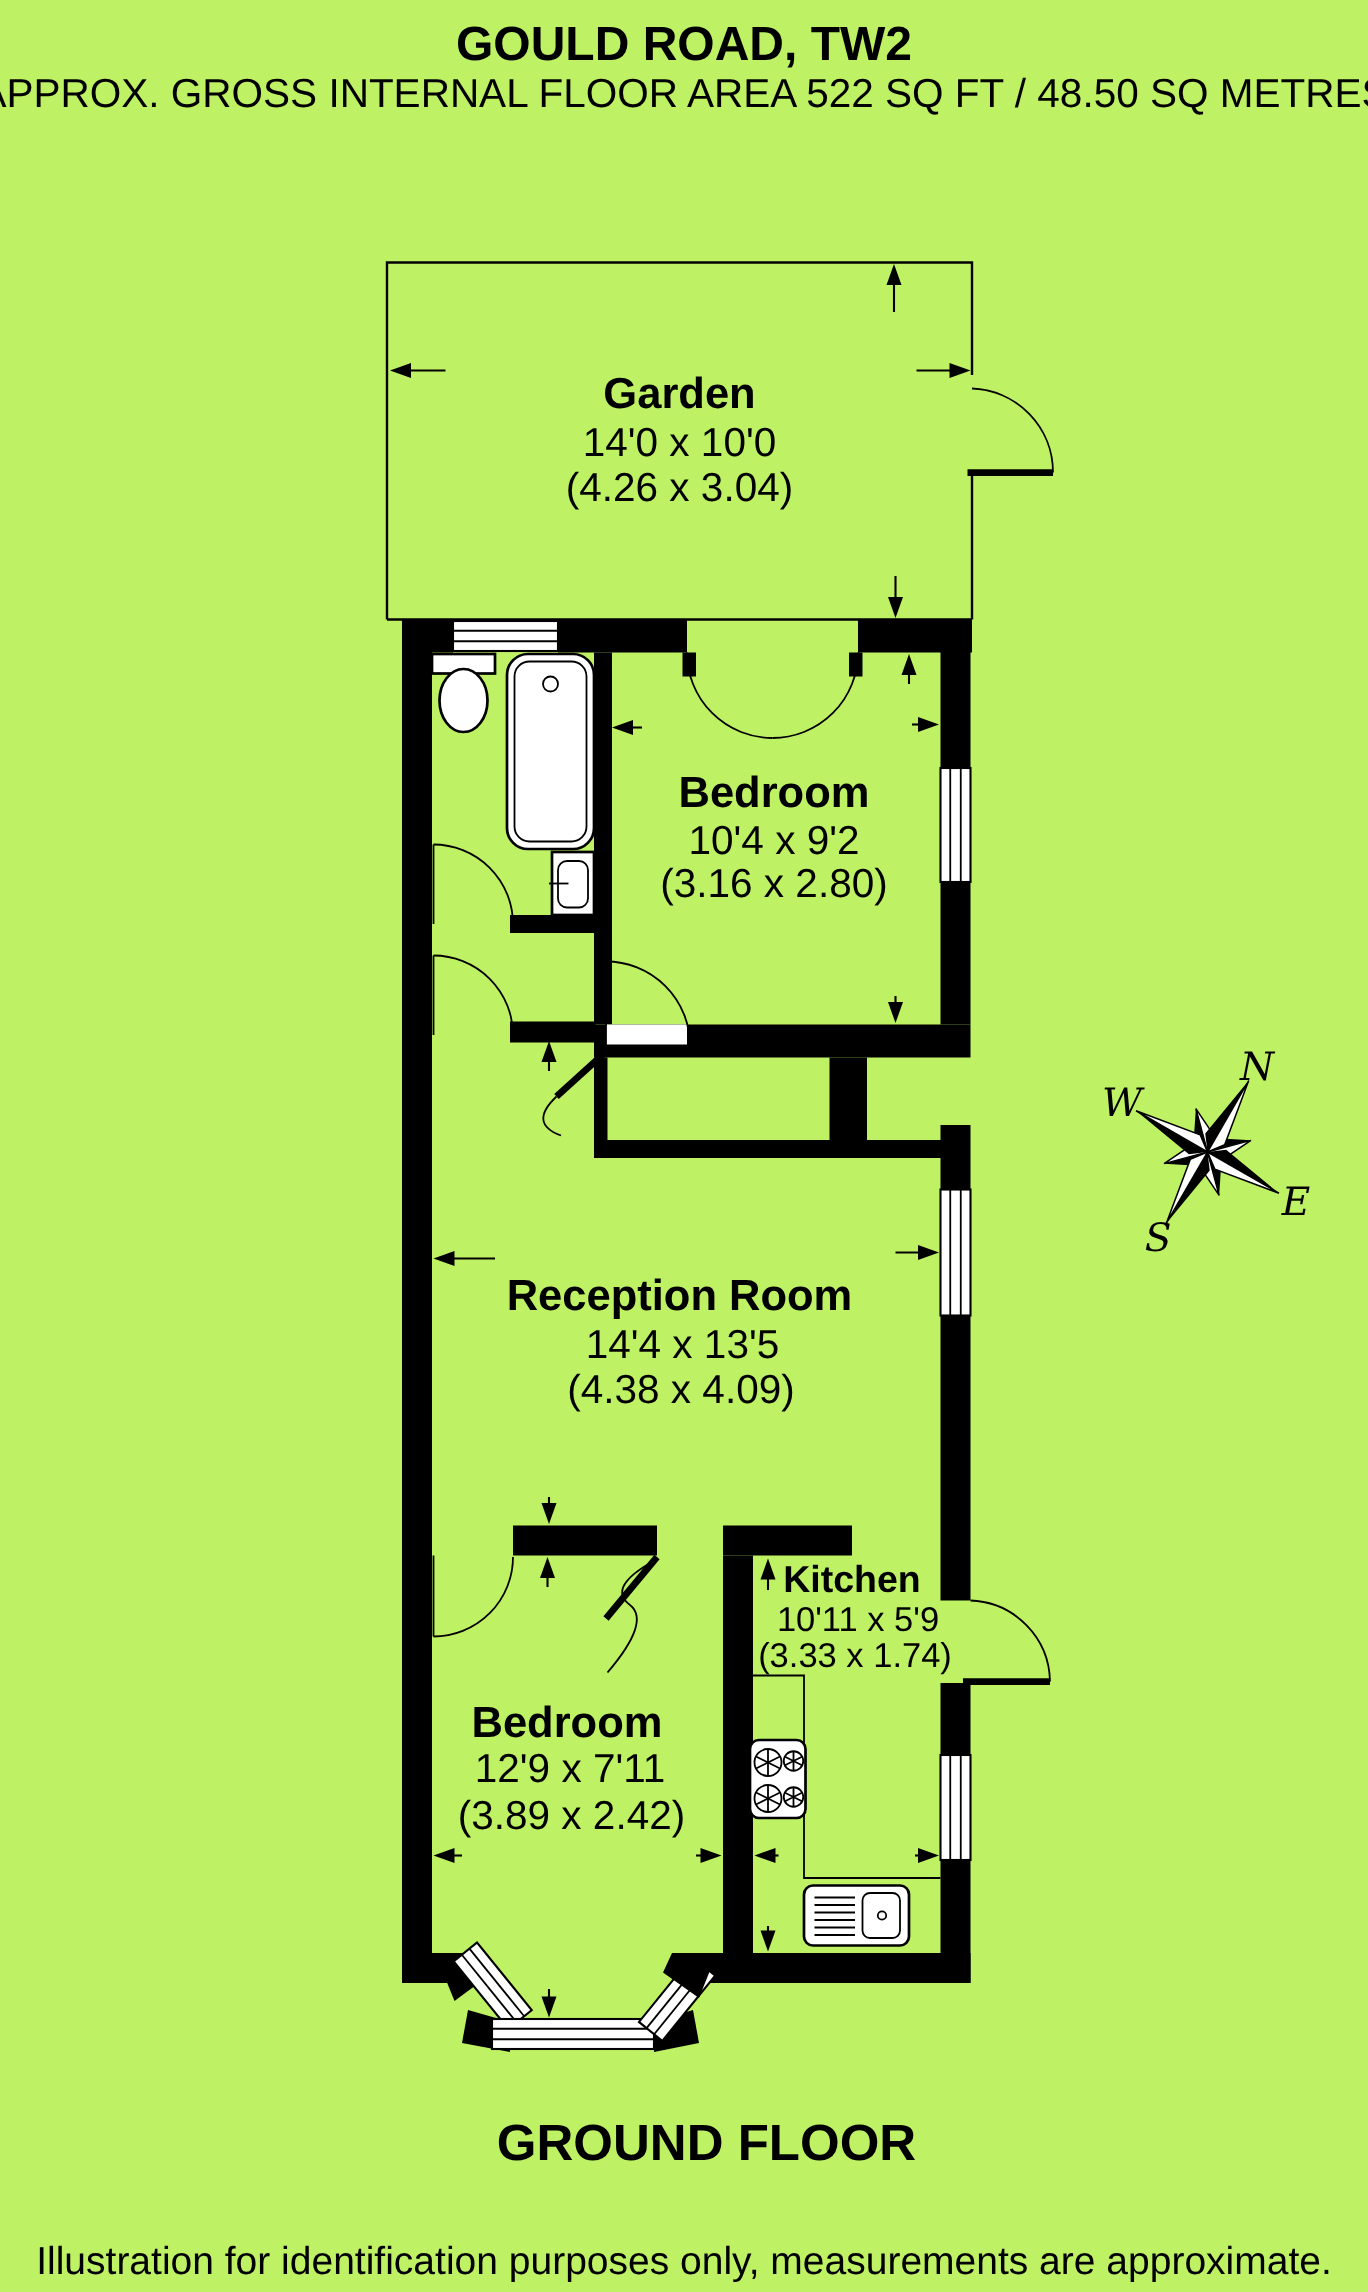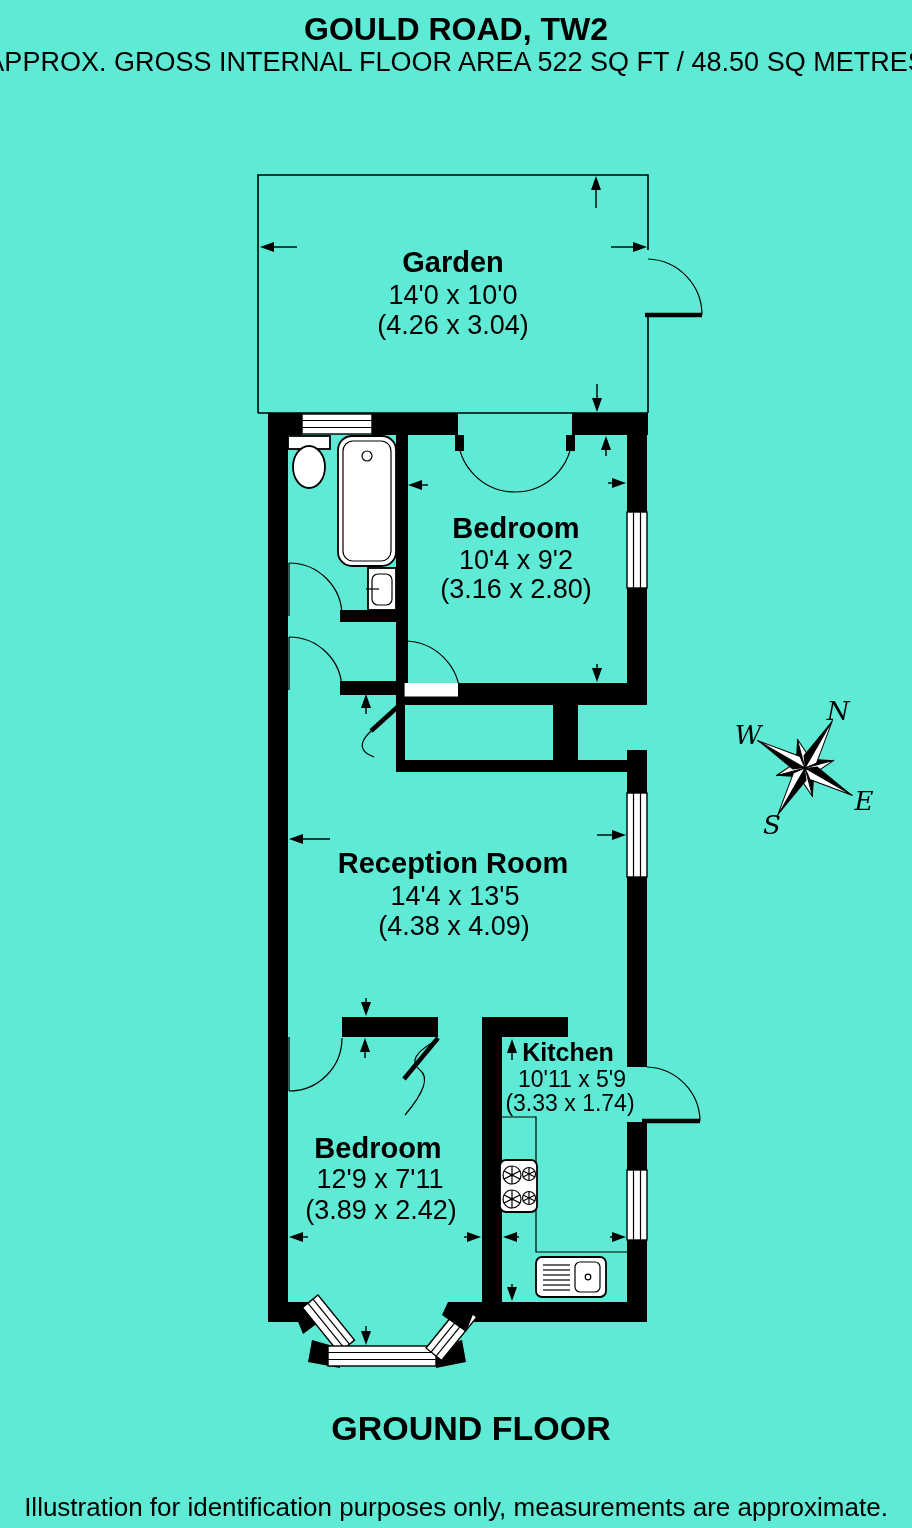--- a/index.html
+++ b/index.html
@@ -1,16 +1,16 @@
 <!DOCTYPE html>
 <html><head>
 <meta charset="utf-8">
 <style>
   html,body{margin:0;padding:0;background:#ffffff;}
-  .page{position:relative;width:912px;height:1528px;background:#5eead4;font-family:"Liberation Sans",sans-serif;}
+  .page{position:relative;width:912px;height:1528px;background:#bef264;font-family:"Liberation Sans",sans-serif;}
   svg{display:block;}
   text{fill:#000;}
   .title-t{font-size:32px;font-weight:bold;}
   .sub-t{font-size:27px;}
   .room-name{font-size:29px;font-weight:bold;}
   .room-dim{font-size:27px;}
   .kit-name{font-size:25px;font-weight:bold;}
   .kit-dim{font-size:23px;}
   .floor-t{font-size:34px;font-weight:bold;}
   .foot-t{font-size:26px;}

